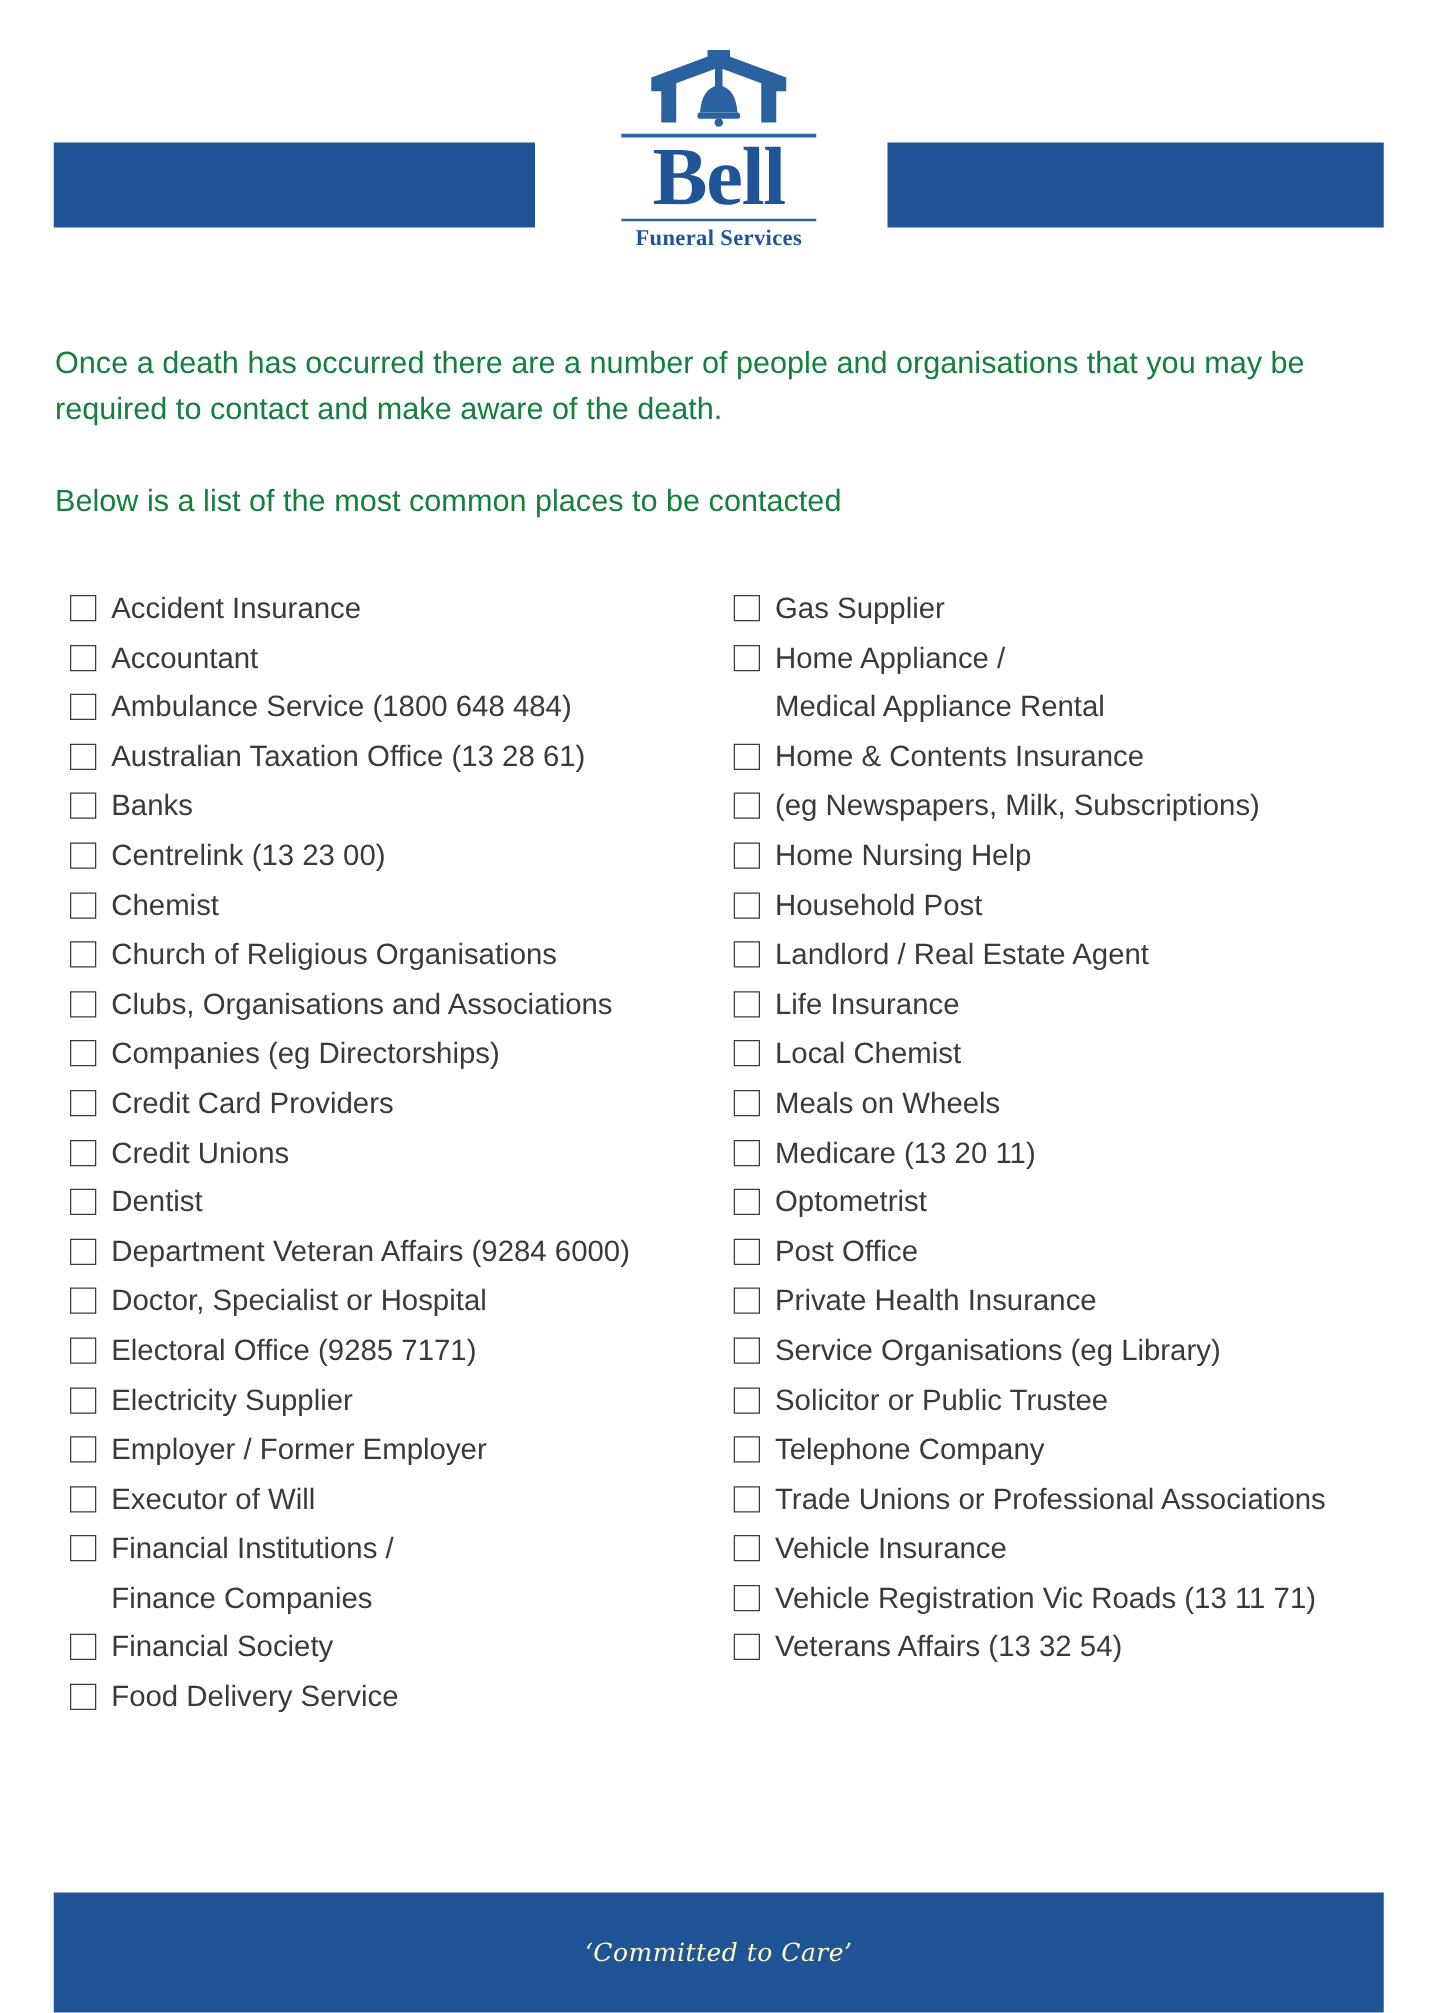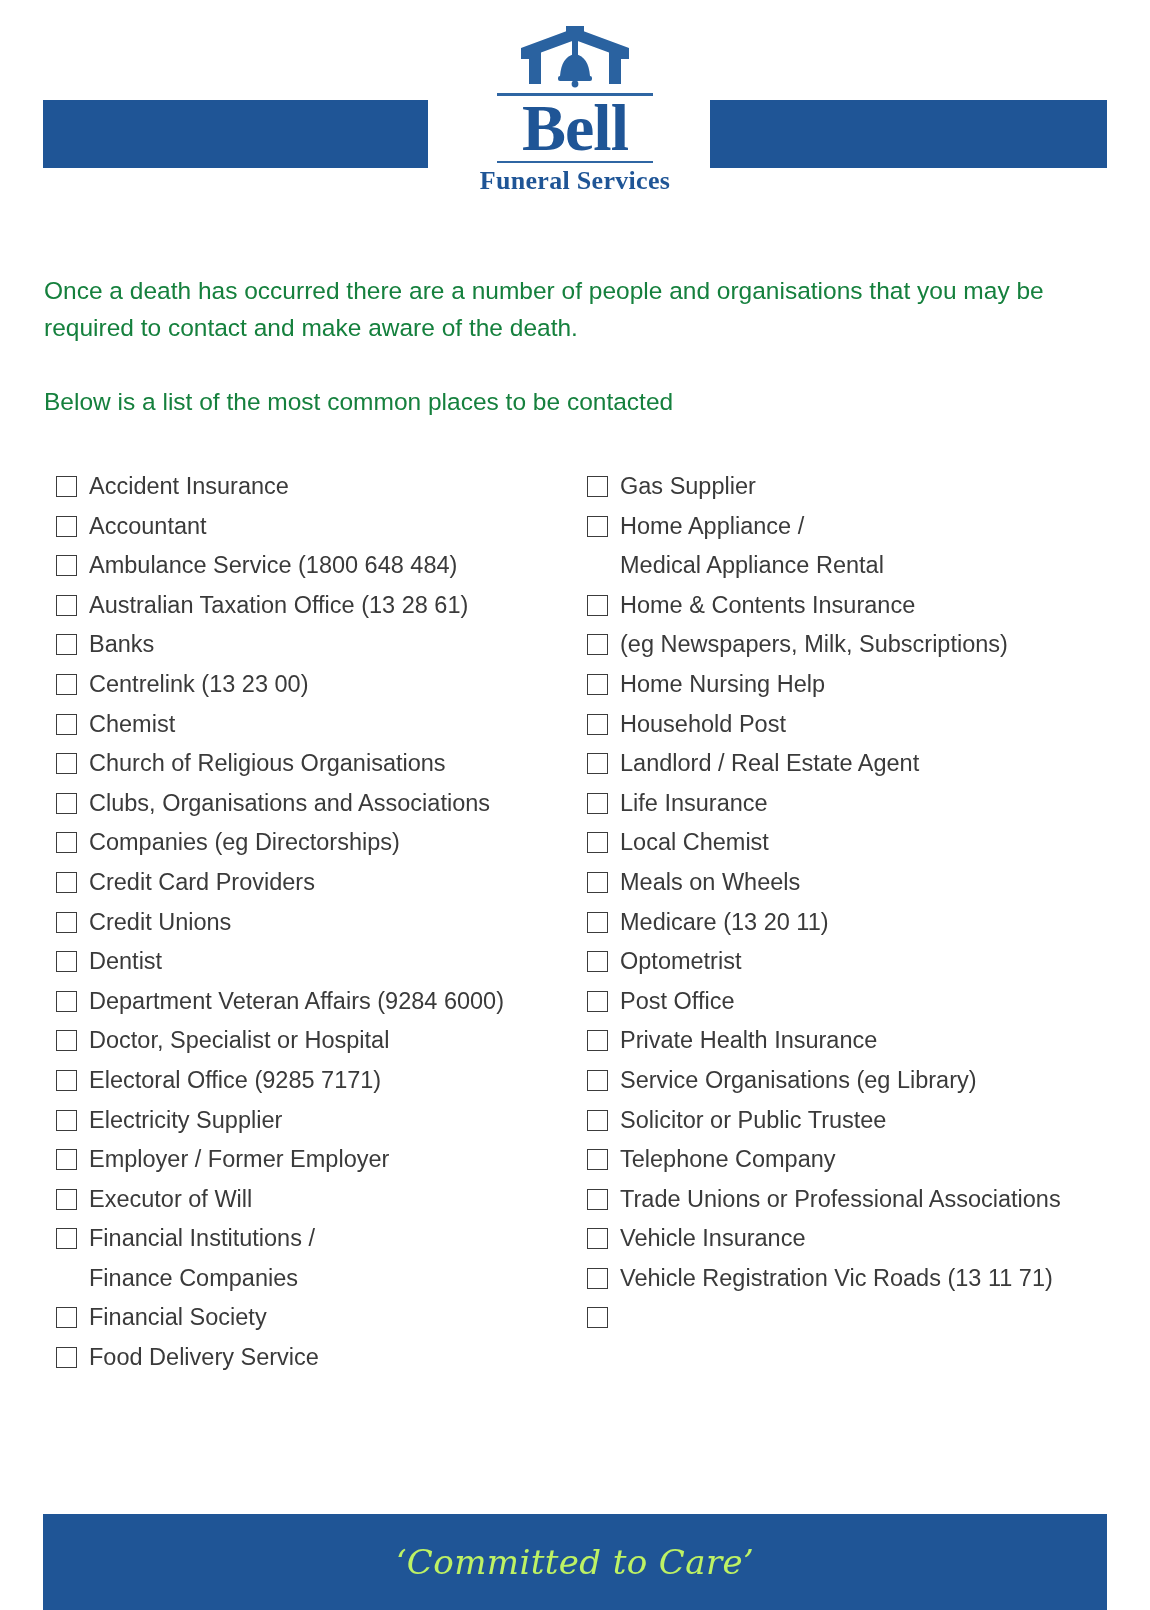--- a/index.html
+++ b/index.html
@@ -13,21 +13,21 @@
     height: 1610px;
     position: relative;
     font-family: "Liberation Sans", "DejaVu Sans", sans-serif;
     color: #2b2b2b;
     overflow: hidden;
   }
 
   
   .header {
     position: absolute;
-    top: 0;
+    top: 14px;
     left: 0;
     width: 1150px;
     height: 215px;
   }
   .header-bar {
     position: absolute;
     top: 100px;
     height: 68px;
     background: #1f5596;
   }
@@ -62,21 +62,21 @@
     font-family: "Liberation Serif", "DejaVu Serif", serif;
     font-size: 66px;
     font-weight: 700;
     line-height: 0.92;
     color: #1f5596;
     letter-spacing: -1px;
     margin: 2px 0 2px 0;
   }
   .logo-sub {
     font-family: "Liberation Serif", "DejaVu Serif", serif;
-    font-size: 26px;
+    font-size: 18px;
     font-weight: 700;
     color: #1f5596;
     letter-spacing: 0.3px;
     margin-top: 3px;
   }
 
   
   .intro {
     position: absolute;
     left: 44px;
@@ -142,22 +142,22 @@
     width: 1064px;
     height: 96px;
     background: #1f5596;
     display: flex;
     align-items: center;
     justify-content: center;
   }
   .footer-tagline {
     font-family: "DejaVu Serif", "Liberation Serif", serif;
     font-style: italic;
-    font-size: 34px;
-    color: #bef264;
+    font-size: 20px;
+    color: #fef9c3;
     letter-spacing: 0.4px;
   }
 </style>
 </head>
 <body>
 
 <div class="header">
   <div class="header-bar left"></div>
   <div class="header-bar right"></div>
 
@@ -361,19 +361,20 @@
       <div class="item">
         <span class="box"></span>
         <span class="item-label">Vehicle Insurance</span>
       </div>
       <div class="item">
         <span class="box"></span>
         <span class="item-label">Vehicle Registration Vic Roads (13 11 71)</span>
       </div>
       <div class="item">
         <span class="box"></span>
+        <span class="item-label">Veterans Affairs (13 32 54)</span>
       </div>
     </div>
 </div>
 
 <div class="footer">
   <div class="footer-tagline">‘Committed to Care’</div>
 </div>
 
 </body></html>

